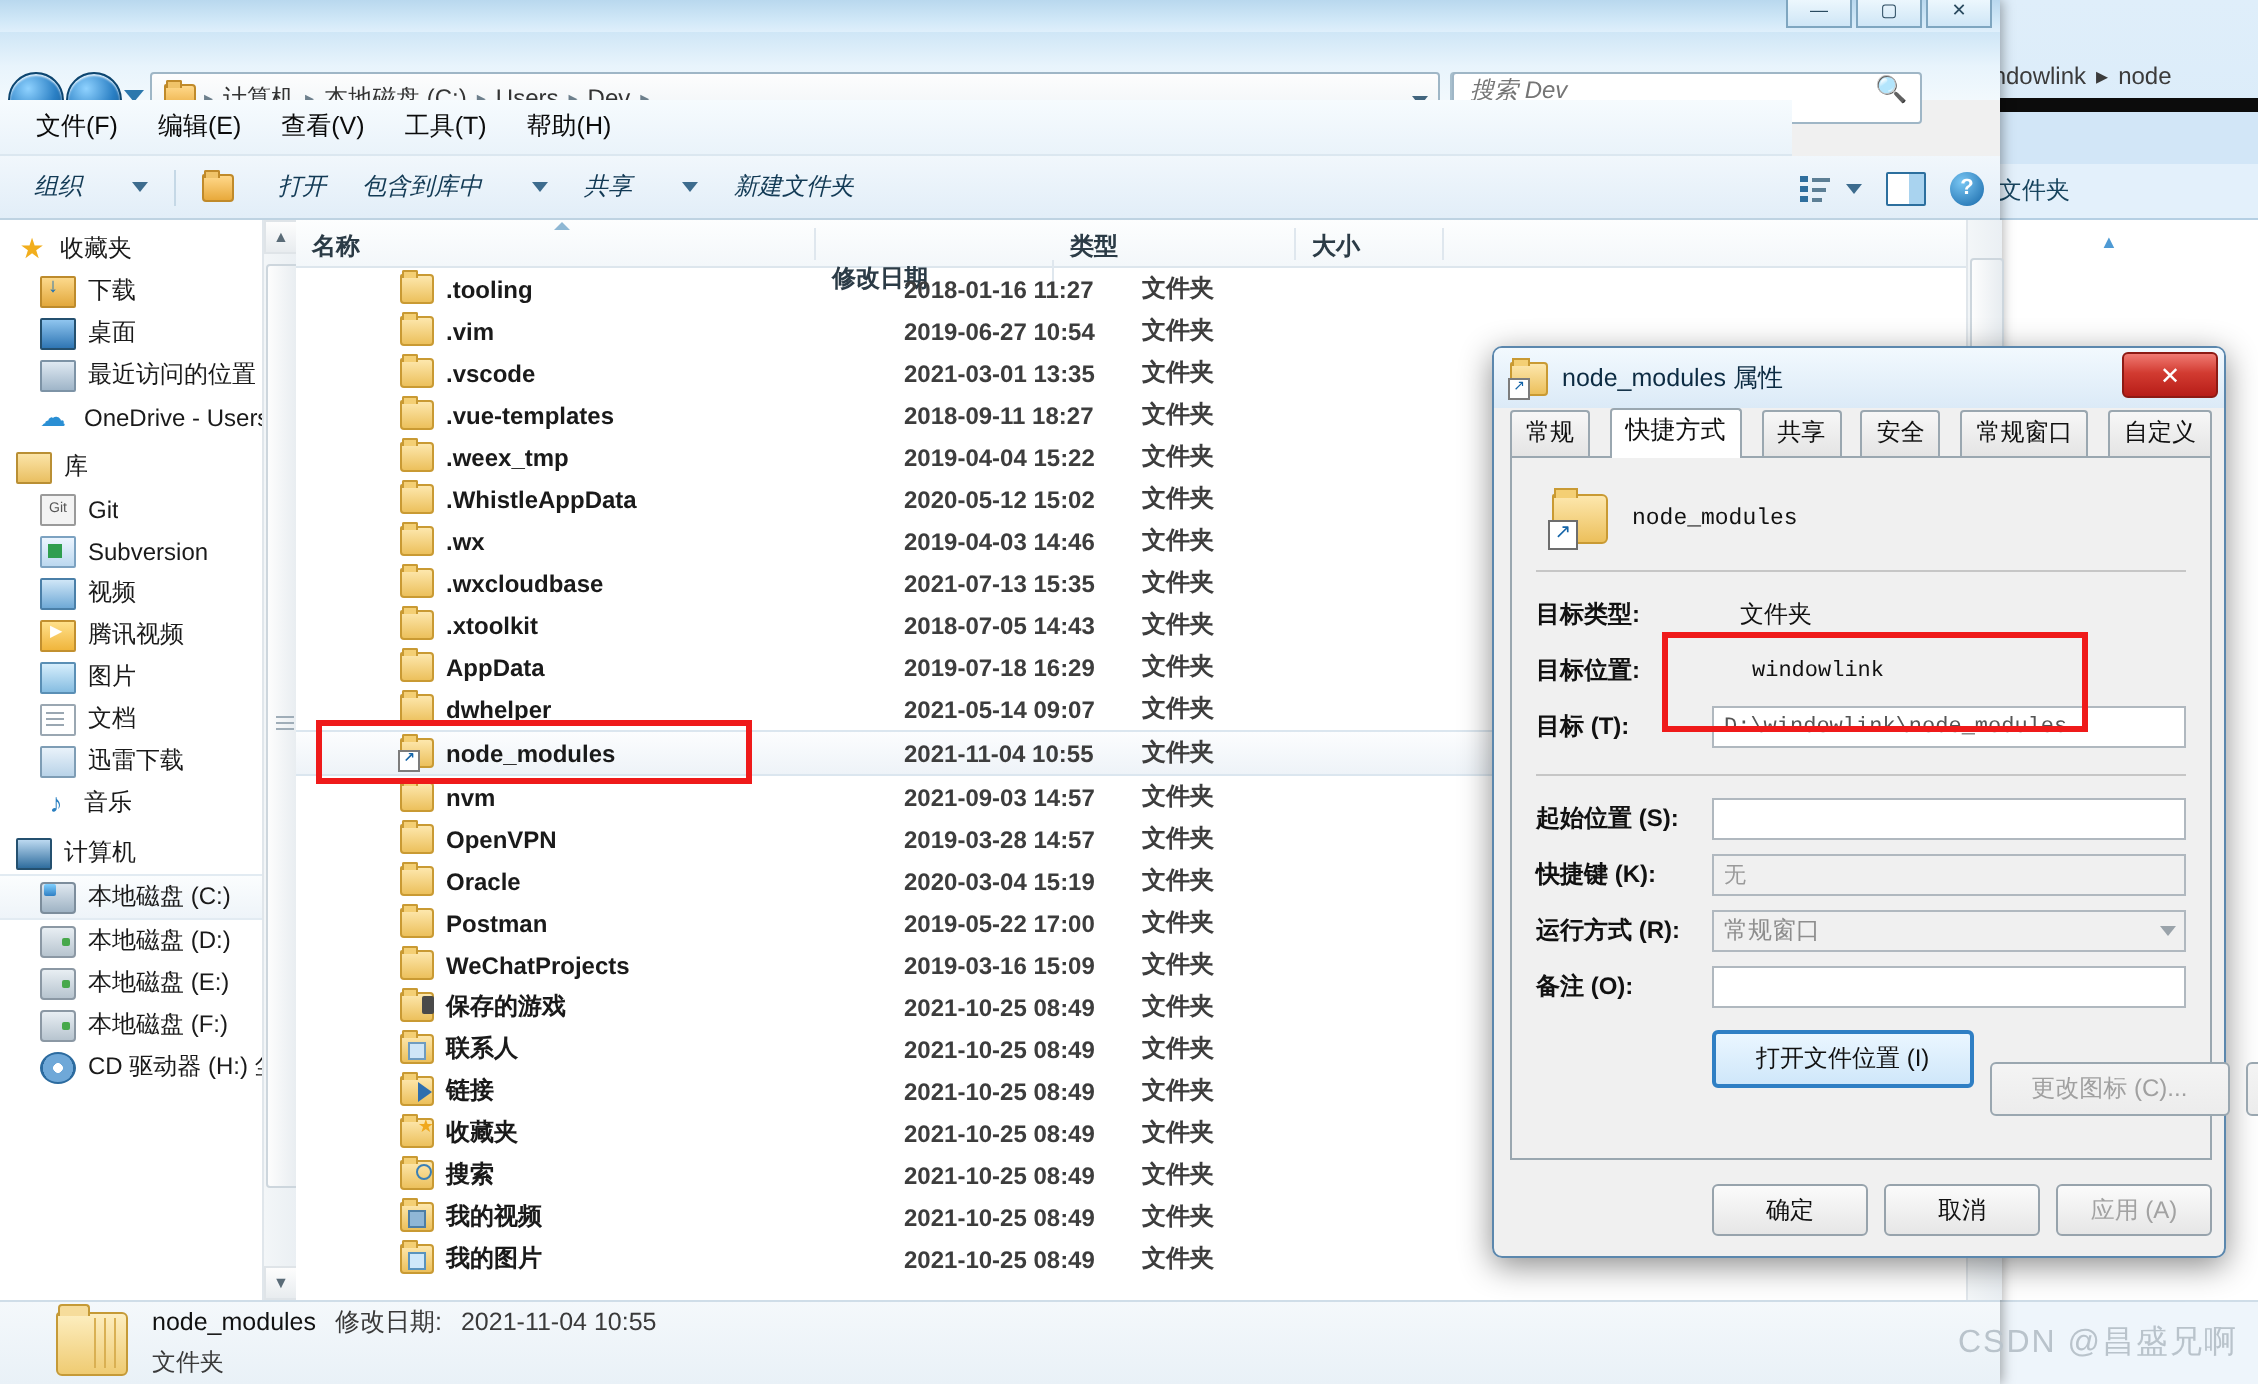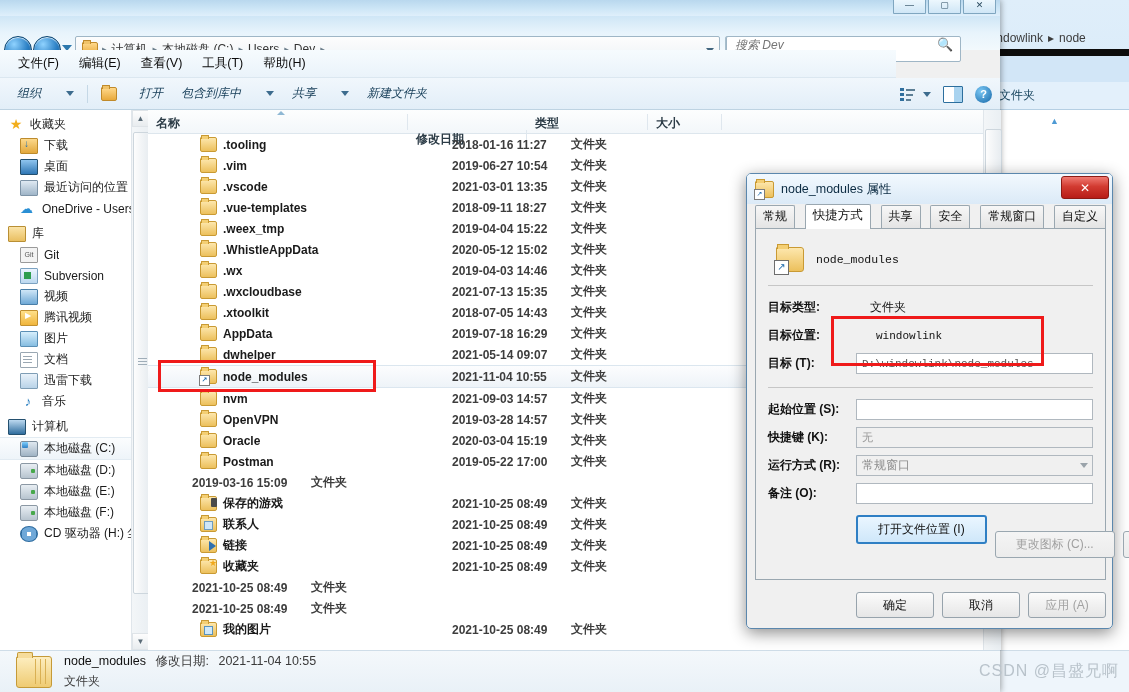--- a/index.html
+++ b/index.html
@@ -231,21 +231,21 @@
   
   #list-scroll{position:absolute;left:983px;top:110px;width:17px;height:540px;
     background:linear-gradient(90deg,#f3f6f8,#eaeff3);border-left:1px solid #e0e6eb;}
   #ls-thumb{position:absolute;left:1px;top:19px;width:15px;height:230px;
     background:linear-gradient(90deg,#fdfdfd,#e7ecf0);border:1px solid #cdd6dd;border-radius:2px;}
 
   
   #statusbar{
     position:absolute;left:0;top:650px;width:1000px;height:42px;
     background:linear-gradient(180deg,#f4f8fb,#e9f1f7);border-top:1px solid #cfdde8;
-    display:flex;align-items:center;padding-left:16px;box-sizing:border-box;gap:12px;
+    display:flex;align-items:center;padding-left:28px;box-sizing:border-box;gap:12px;
   }
   #status-bigicon{
     width:34px;height:30px;position:relative;
     background:linear-gradient(180deg,#fdeec0,#efcb72);border:1px solid #c59a37;border-radius:2px 3px 3px 3px;
   }
   #status-bigicon:before{content:"";position:absolute;left:0;top:-5px;width:14px;height:5px;
     background:#f6dc9b;border:1px solid #c59a37;border-bottom:none;border-radius:2px 2px 0 0;}
   #status-bigicon:after{content:"";position:absolute;right:5px;top:2px;width:1px;height:25px;
     box-shadow:-5px 0 0 #d9b053,-10px 0 0 #d9b053;background:#d9b053;}
   #status-text{display:flex;flex-direction:column;gap:3px;}
@@ -681,20 +681,24 @@
         <div class="row">
           <div class="cell-name">
             <span class="fi "></span>
             <span>Postman</span>
           </div>
           <div class="cell-date">2019-05-22 17:00</div>
           <div class="cell-type">文件夹</div>
           <div class="cell-size"></div>
         </div>
         <div class="row">
+          <div class="cell-name">
+            <span class="fi "></span>
+            <span>WeChatProjects</span>
+          </div>
           <div class="cell-date">2019-03-16 15:09</div>
           <div class="cell-type">文件夹</div>
           <div class="cell-size"></div>
         </div>
         <div class="row">
           <div class="cell-name">
             <span class="fi games"></span>
             <span>保存的游戏</span>
           </div>
           <div class="cell-date">2021-10-25 08:49</div>
@@ -722,25 +726,33 @@
         <div class="row">
           <div class="cell-name">
             <span class="fi favs"></span>
             <span>收藏夹</span>
           </div>
           <div class="cell-date">2021-10-25 08:49</div>
           <div class="cell-type">文件夹</div>
           <div class="cell-size"></div>
         </div>
         <div class="row">
+          <div class="cell-name">
+            <span class="fi search"></span>
+            <span>搜索</span>
+          </div>
           <div class="cell-date">2021-10-25 08:49</div>
           <div class="cell-type">文件夹</div>
           <div class="cell-size"></div>
         </div>
         <div class="row">
+          <div class="cell-name">
+            <span class="fi myvid"></span>
+            <span>我的视频</span>
+          </div>
           <div class="cell-date">2021-10-25 08:49</div>
           <div class="cell-type">文件夹</div>
           <div class="cell-size"></div>
         </div>
         <div class="row">
           <div class="cell-name">
             <span class="fi mypic"></span>
             <span>我的图片</span>
           </div>
           <div class="cell-date">2021-10-25 08:49</div>

